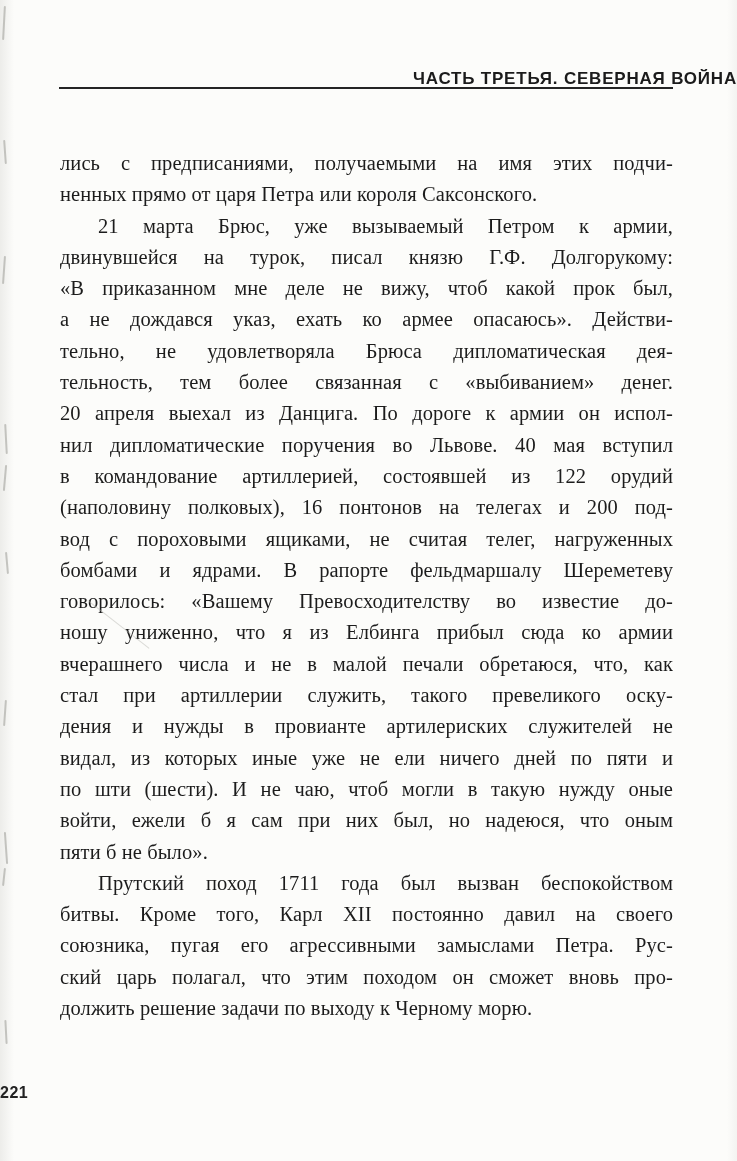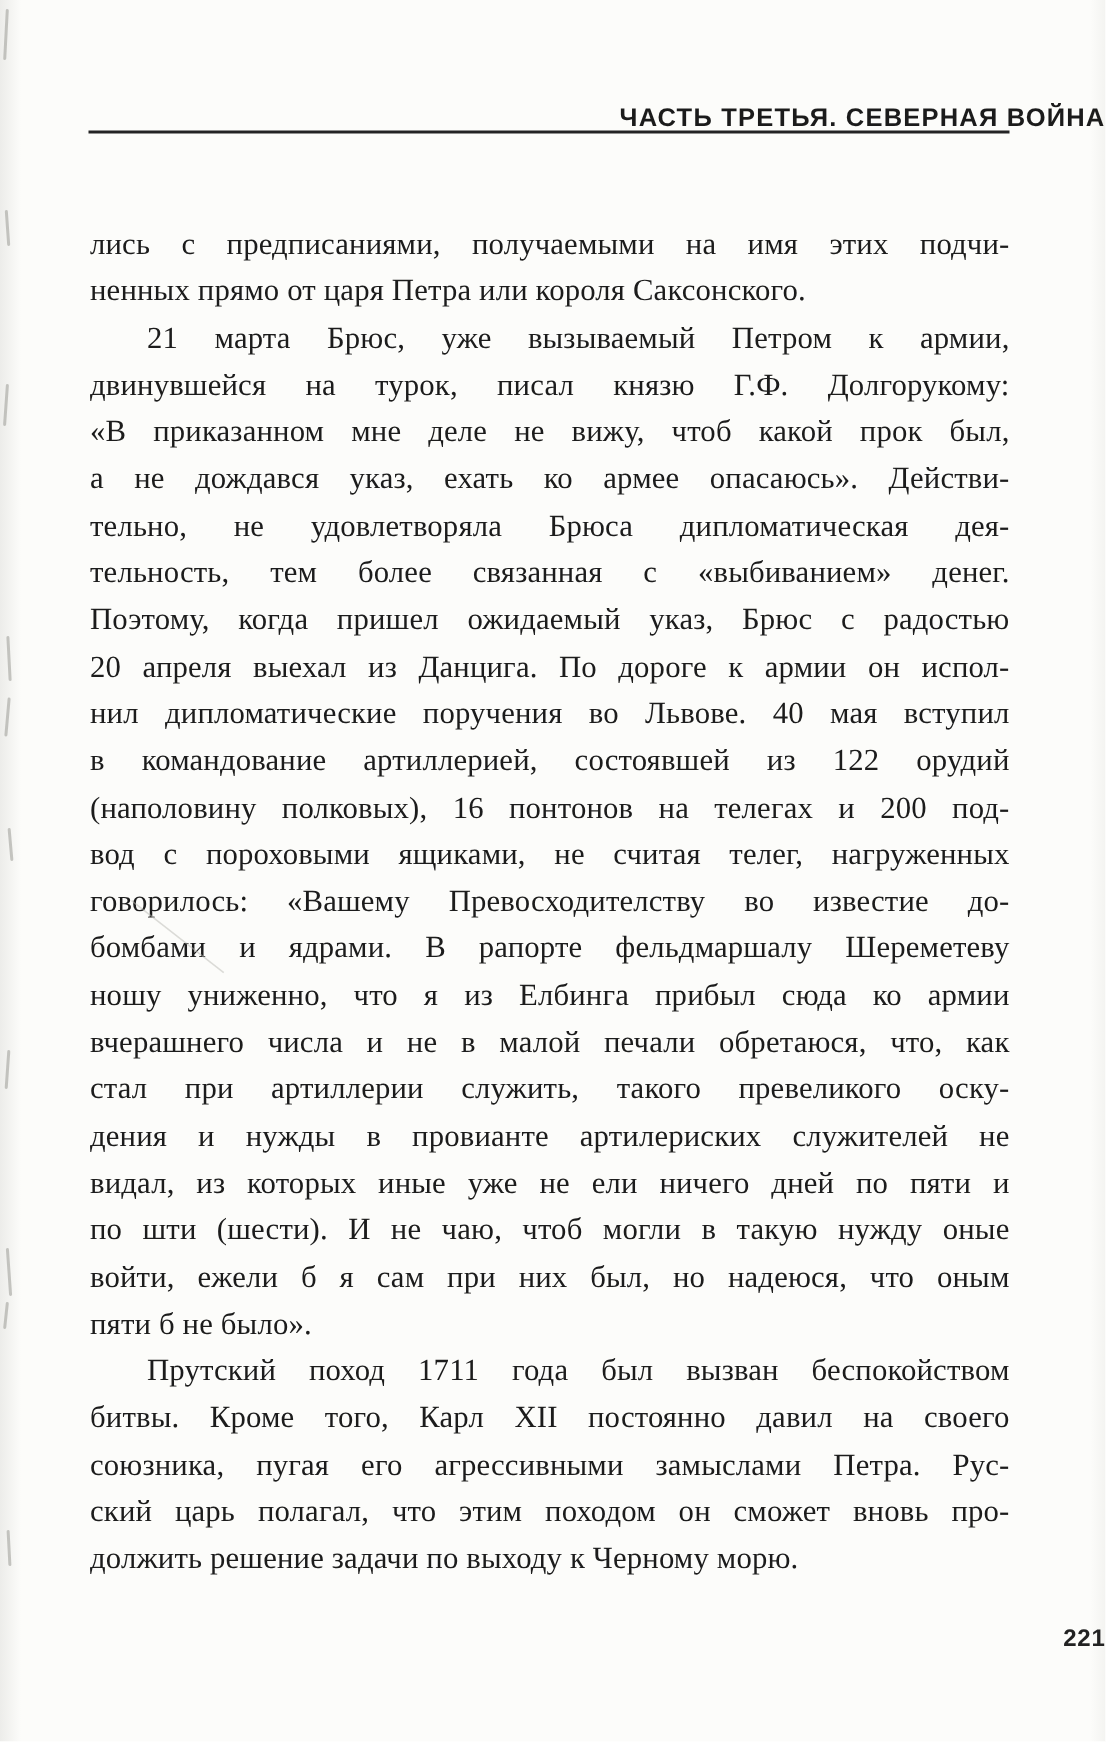--- a/index.html
+++ b/index.html
@@ -60,21 +60,21 @@
     text-align-last: left;
   }
   .line.indent {
     text-indent: 38px;
   }
   .page-number {
     position: absolute;
     top: 1084px;
     left: 0;
     width: 100%;
-    text-align: right;
+    text-align: left;
     font-family: "Liberation Sans", sans-serif;
     font-size: 16px;
     font-weight: bold;
     letter-spacing: 0.5px;
     color: #222222;
   }
   .scan-mark {
     position: absolute;
     width: 2px;
     border-radius: 2px;
@@ -105,28 +105,27 @@
 
     <div class="line">лись с предписаниями, получаемыми на имя этих подчи-</div>
     <div class="line last">ненных прямо от царя Петра или короля Саксонского.</div>
 
     <div class="line indent">21 марта Брюс, уже вызываемый Петром к армии,</div>
     <div class="line">двинувшейся на турок, писал князю Г.Ф. Долгорукому:</div>
     <div class="line">«В приказанном мне деле не вижу, чтоб какой прок был,</div>
     <div class="line">а не дождався указ, ехать ко армее опасаюсь». Действи-</div>
     <div class="line">тельно, не удовлетворяла Брюса дипломатическая дея-</div>
     <div class="line">тельность, тем более связанная с «выбиванием» денег.</div>
-    <div class="line">Поэтому, когда пришел ожидаемый указ, Брюс с радостью</div>
     <div class="line">20 апреля выехал из Данцига. По дороге к армии он испол-</div>
     <div class="line">нил дипломатические поручения во Львове. 40 мая вступил</div>
     <div class="line">в командование артиллерией, состоявшей из 122 орудий</div>
     <div class="line">(наполовину полковых), 16 понтонов на телегах и 200 под-</div>
     <div class="line">вод с пороховыми ящиками, не считая телег, нагруженных</div>
+    <div class="line">бомбами и ядрами. В рапорте фельдмаршалу Шереметеву</div>
     <div class="line">говорилось: «Вашему Превосходителству во известие до-</div>
-    <div class="line">бомбами и ядрами. В рапорте фельдмаршалу Шереметеву</div>
     <div class="line">ношу униженно, что я из Елбинга прибыл сюда ко армии</div>
     <div class="line">вчерашнего числа и не в малой печали обретаюся, что, как</div>
     <div class="line">стал при артиллерии служить, такого превеликого оску-</div>
     <div class="line">дения и нужды в провианте артилериских служителей не</div>
     <div class="line">видал, из которых иные уже не ели ничего дней по пяти и</div>
     <div class="line">по шти (шести). И не чаю, чтоб могли в такую нужду оные</div>
     <div class="line">войти, ежели б я сам при них был, но надеюся, что оным</div>
     <div class="line last">пяти б не было».</div>
 
     <div class="line indent">Прутский поход 1711 года был вызван беспокойством</div>

